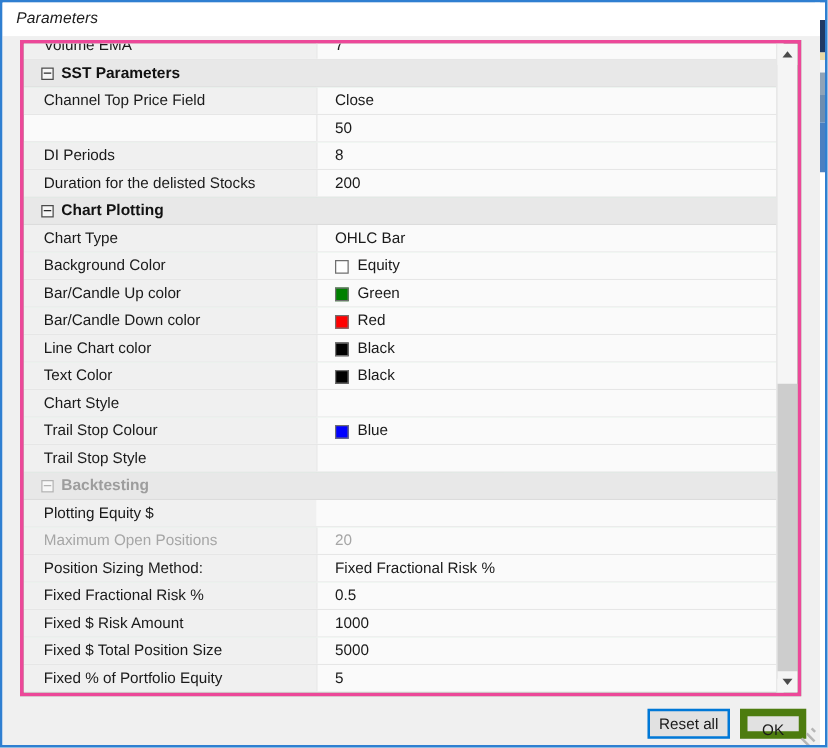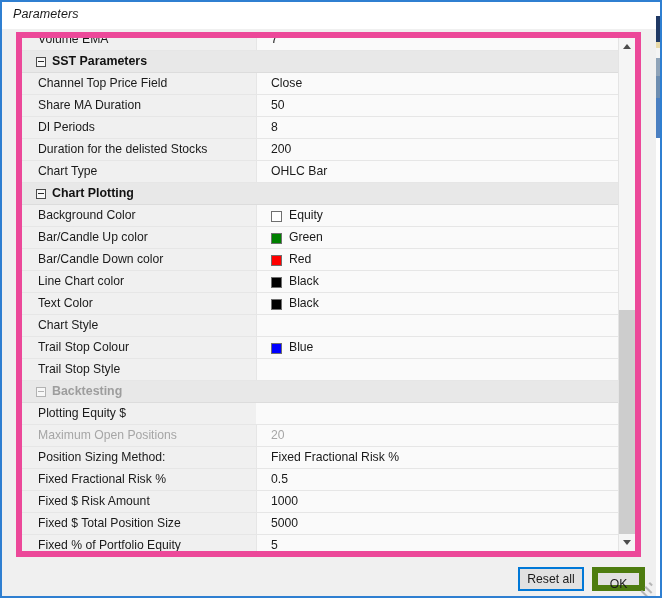--- a/index.html
+++ b/index.html
@@ -62,21 +62,21 @@
   }
 
   
   #grid {
     position: absolute;
     left: 14px;
     top: 30px;
     width: 625px;
     height: 525px;
     background: #86efac;
-    border: 6px solid #ec4899;
+    border: 3px solid #ec4899;
     box-sizing: border-box;
     overflow: hidden;
   }
   #grid-clip {
     position: absolute;
     left: 0; top: 0;
     width: 608px;
     height: 100%;
     overflow: hidden;
   }
@@ -373,58 +373,55 @@
             </div>
             <div class="row">
               <div class="lbl-cell">
                 <div class="lbl">Channel Top Price Field</div>
               </div>
               <div class="val-cell">
                 <div class="val">Close</div>
               </div>
             </div>
             <div class="row">
-              <div class="lbl-cell">
-                <div class="lbl">Share MA Duration</div>
-              </div>
               <div class="val-cell">
                 <div class="val">50</div>
               </div>
             </div>
             <div class="row">
               <div class="lbl-cell">
                 <div class="lbl">DI Periods</div>
               </div>
               <div class="val-cell">
                 <div class="val">8</div>
               </div>
             </div>
             <div class="row">
               <div class="lbl-cell">
                 <div class="lbl">Duration for the delisted Stocks</div>
               </div>
               <div class="val-cell">
                 <div class="val">200</div>
-              </div>
-            </div>
-            <div class="row">
-              <div class="lbl-cell">
-                <div class="lbl">Chart Type</div>
-              </div>
-              <div class="val-cell">
-                <div class="val">OHLC Bar</div>
               </div>
             </div>
             <div class="row section">
               <div class="lbl-cell">
                 <div class="expander"></div>
                 <div class="lbl">Chart Plotting</div>
               </div>
               <div class="val-cell">
                 <div class="val"></div>
+              </div>
+            </div>
+            <div class="row">
+              <div class="lbl-cell">
+                <div class="lbl">Chart Type</div>
+              </div>
+              <div class="val-cell">
+                <div class="val">OHLC Bar</div>
               </div>
             </div>
             <div class="row has-swatch">
               <div class="lbl-cell">
                 <div class="lbl">Background Color</div>
               </div>
               <div class="val-cell">
                 <div class="swatch" style="background: rgb(255, 255, 255);"></div>
                 <div class="val">Equity</div>
               </div>

